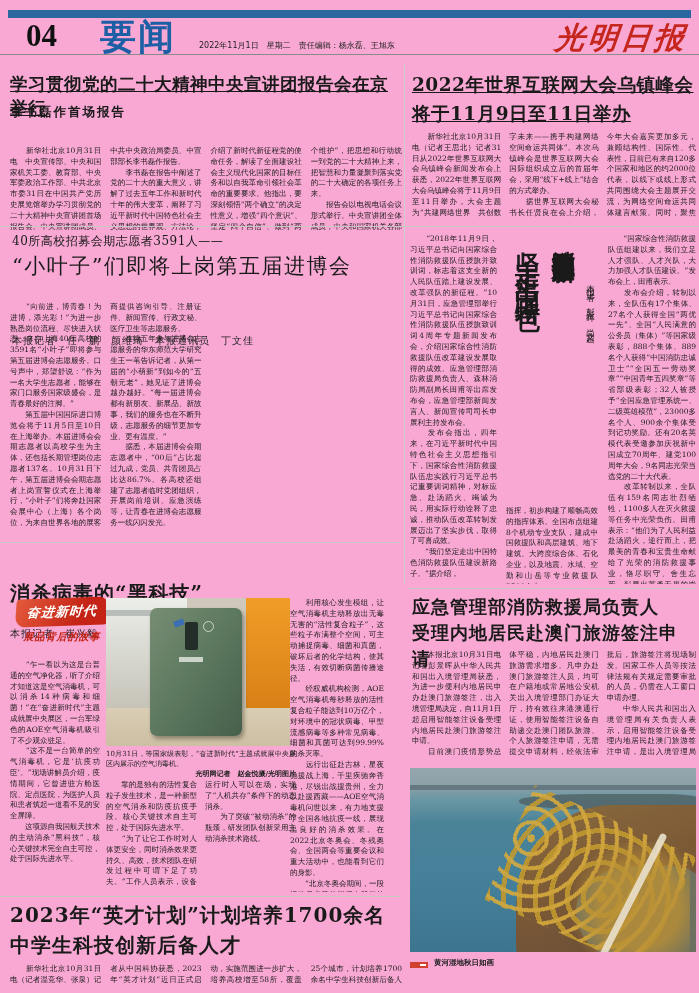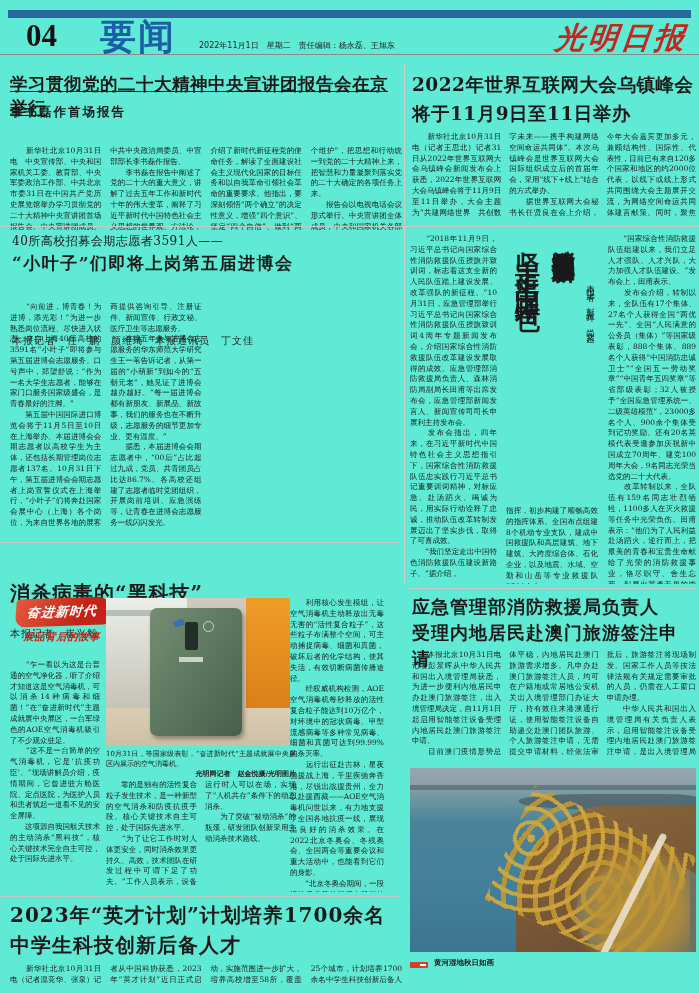--- a/index.html
+++ b/index.html
@@ -1,16 +1,16 @@
 <!DOCTYPE html>
 <html><head>
 <meta charset="utf-8">
 <style>
   html,body{margin:0;padding:0;background:#e8e8e4;}
-  .page{position:relative;width:699px;height:993px;margin:0 auto;background:#5eead4;
+  .page{position:relative;width:699px;height:993px;margin:0 auto;background:#f9a8d4;
         font-family:"DejaVu Serif",serif;color:#1a1a1a;overflow:hidden;}
   .abs{position:absolute;}
   
   .blue-bar{left:8px;top:10px;width:683px;height:8px;background:#29679e;}
   .page-num{left:26px;top:18px;font-size:31px;font-weight:bold;font-family:"Liberation Serif",serif;color:#111;}
   .section-name{left:100px;top:13px;font-size:36px;font-weight:bold;color:#1d5fa5;
                 font-family:"DejaVu Sans",sans-serif;letter-spacing:2px;}
   .dateline{left:199px;top:40px;font-size:8px;color:#222;font-family:"DejaVu Sans",sans-serif;}
   .masthead{right:12px;top:18px;font-size:30px;font-weight:bold;font-style:italic;color:#c5261d;
             font-family:"DejaVu Serif",serif;letter-spacing:3px;transform:skewX(-6deg);}
@@ -20,25 +20,25 @@
   
   .body-text{font-size:7.5px;line-height:10.8px;text-align:justify;color:#1b1b1b;
              white-space:pre-wrap;overflow:hidden;column-fill:auto;}
   .byline{font-size:10px;color:#222;letter-spacing:1px;margin-top:48px;}
   
   .a1-headline{left:10px;top:72px;width:392px;font-size:17.5px;font-weight:bold;
                font-family:"DejaVu Sans",sans-serif;letter-spacing:0.5px;text-decoration:underline;}
   .a1-sub{left:10px;top:104px;font-size:12.5px;font-weight:bold;font-family:"DejaVu Sans",sans-serif;letter-spacing:2px;}
   .a1-body{left:10px;top:128px;width:392px;height:94px;column-count:4;column-gap:9px;margin-top:18px;}
   
-  .a2-headline{left:412px;top:70px;width:284px;font-size:18.5px;font-weight:bold;line-height:29px;letter-spacing:0.5px;}
+  .a2-headline{left:412px;top:70px;width:284px;font-size:18.5px;font-weight:bold;line-height:29px;letter-spacing:0.5px;text-decoration:underline;}
   .a2-body{left:412px;top:132px;width:284px;height:91px;column-count:3;column-gap:8px;}
   
   .a3-kicker{left:12px;top:233px;font-size:12px;letter-spacing:0.5px;}
-  .a3-headline{left:12px;top:252px;width:392px;font-size:17px;font-weight:bold;letter-spacing:1.5px;}
+  .a3-headline{left:12px;top:252px;width:392px;font-size:21px;font-weight:normal;letter-spacing:1.5px;}
   .a3-byline{left:12px;top:286px;}
   .a3-body{left:10px;top:302px;width:392px;height:236px;column-count:4;column-gap:9px;}
   
   .a4-body-left{left:410px;top:234px;width:87px;height:350px;}
   .a4-title-block{left:506px;top:232px;height:264px;writing-mode:vertical-lr;text-orientation:upright;}
   .a4-t1{display:block;font-size:25px;font-weight:bold;letter-spacing:8px;margin:0 5px;}
   .a4-t2{display:block;font-size:23px;font-weight:bold;letter-spacing:1px;margin:0 5px;}
   .a4-byline{display:block;font-size:8.5px;letter-spacing:3px;padding-top:46px;margin:0 4px;}
   .a4-body-below{left:506px;top:506px;width:92px;height:78px;}
   .a4-body-right{left:608px;top:234px;width:88px;height:350px;}

